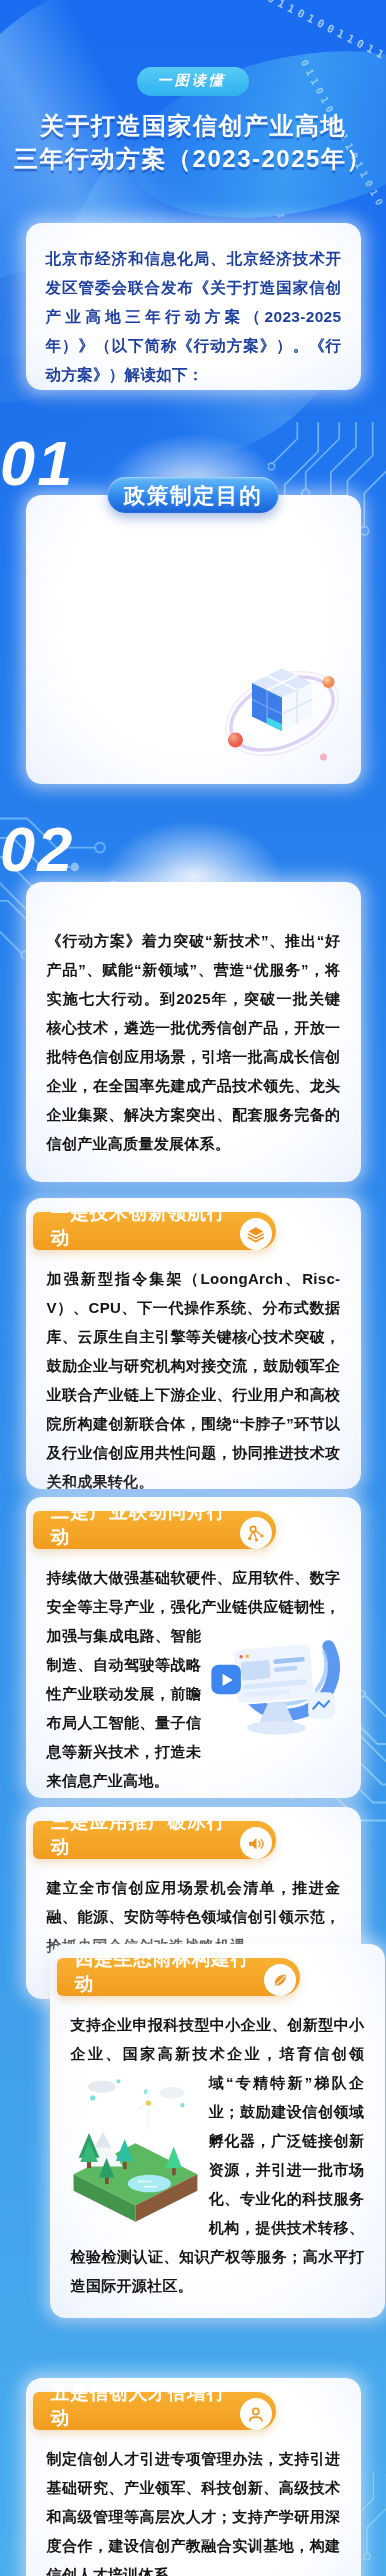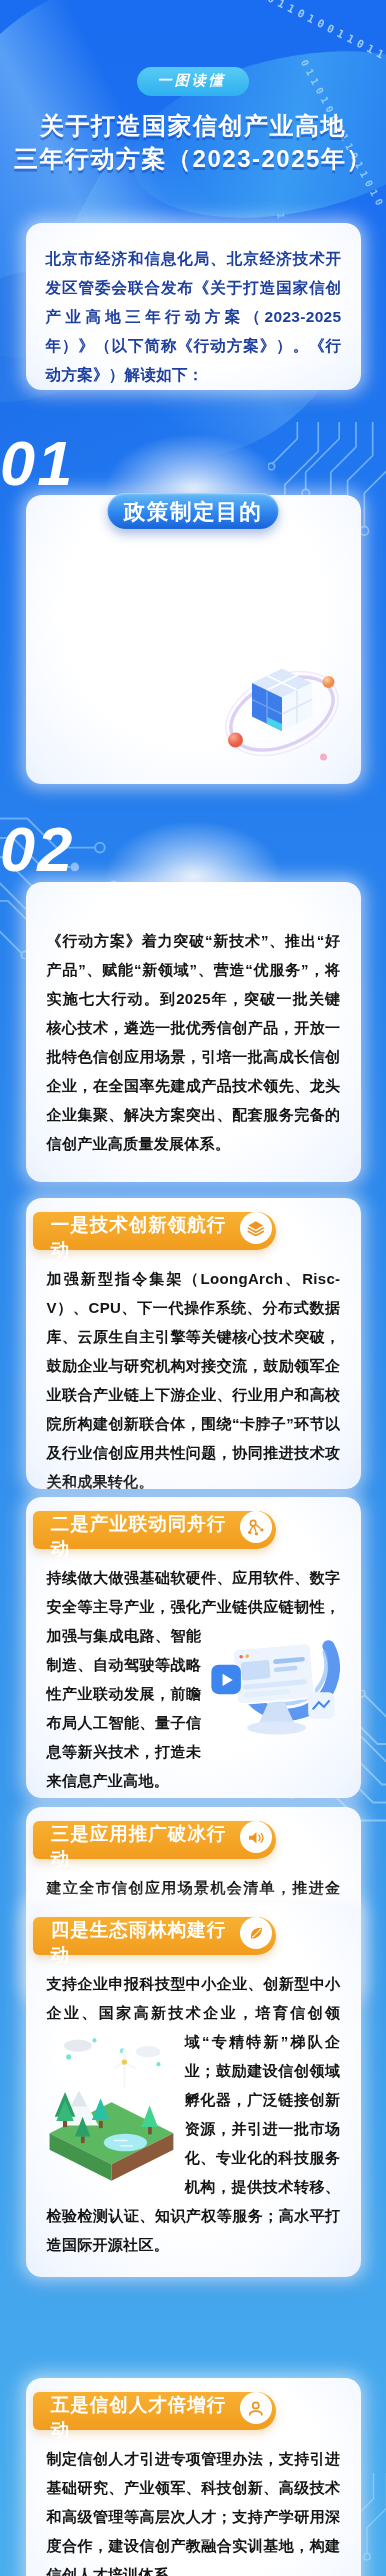--- a/index.html
+++ b/index.html
@@ -47,36 +47,36 @@
   .intro-text{margin:0;color:#1d3f9e;font-size:15.5px;line-height:29px;font-weight:bold;
     letter-spacing:0.3px;text-align:justify;}
   .big-num{position:absolute;z-index:2;left:0;width:100%;color:#ffffff;
     font-size:63px;font-weight:900;font-style:italic;letter-spacing:2.1px;line-height:1;}
   .num-01{top:432px;}
   .num-02{top:818px;}
   .sec-pill{position:absolute;z-index:3;left:50%;transform:translateX(-50%);height:36px;
     display:flex;align-items:center;justify-content:center;border-radius:24px;
     background:linear-gradient(180deg,#66bbf8 0%,#2e86ee 55%,#1a63d8 100%);
     box-shadow:0 5.2px 10.3px rgba(15,70,180,.35),inset 0 1px 2.1px rgba(255,255,255,.5);
-    color:#fff;font-size:21.6px;font-weight:900;letter-spacing:1.5px;margin-top:16px;}
+    color:#fff;font-size:21.6px;font-weight:900;letter-spacing:1.5px;}
   .pill-01{top:477px;width:171px;}
   .pill-02{top:865px;width:241px;}
   .sec-card{padding:44px 20.6px 15.5px 20.6px;}
   .sec1{top:495px;height:289px;}
   .sec2{top:882px;height:300px;}
   .body-text{margin:0;color:#151515;font-size:15px;line-height:29px;letter-spacing:0.3px;
     font-weight:bold;text-align:justify;}
   
   .action-card{padding:14.4px 20.6px 13.4px 20.6px;}
   .a1{top:1198px;height:291px;}
   .a2{top:1497px;height:301px;}
   .a3{top:1807px;height:192px;}
-  .a4{top:1903px;height:374px;}
+  .a4{top:1944px;height:374px;margin-left:24px;}
   .a5{top:2378px;height:240px;}
-  .action-pill{margin:0 0 13.4px -13.4px;width:243px;height:38px;display:flex;align-items:flex-start;
+  .action-pill{margin:0 0 13.4px -13.4px;width:243px;height:38px;display:flex;align-items:flex-end;
     background:linear-gradient(180deg,#f8b032,#f19c1e);border-radius:8.2px 26px 26px 8.2px;
     padding:0 4.1px 0 17.5px;color:#fff;font-size:18.5px;font-weight:900;letter-spacing:1px;
     box-shadow:0 4.1px 8.2px rgba(210,130,20,.25);}
   .pill-ic{width:32px;height:32px;border-radius:50%;background:#fff;margin-left:auto;
     display:flex;align-items:center;justify-content:center;flex:0 0 auto;}
   
   .push-r{float:right;width:0;}
   .push-l{float:left;width:0;}
   .illo-r{float:right;clear:right;margin-left:6.2px;}
   .illo-l{float:left;clear:left;margin-right:8.2px;}

